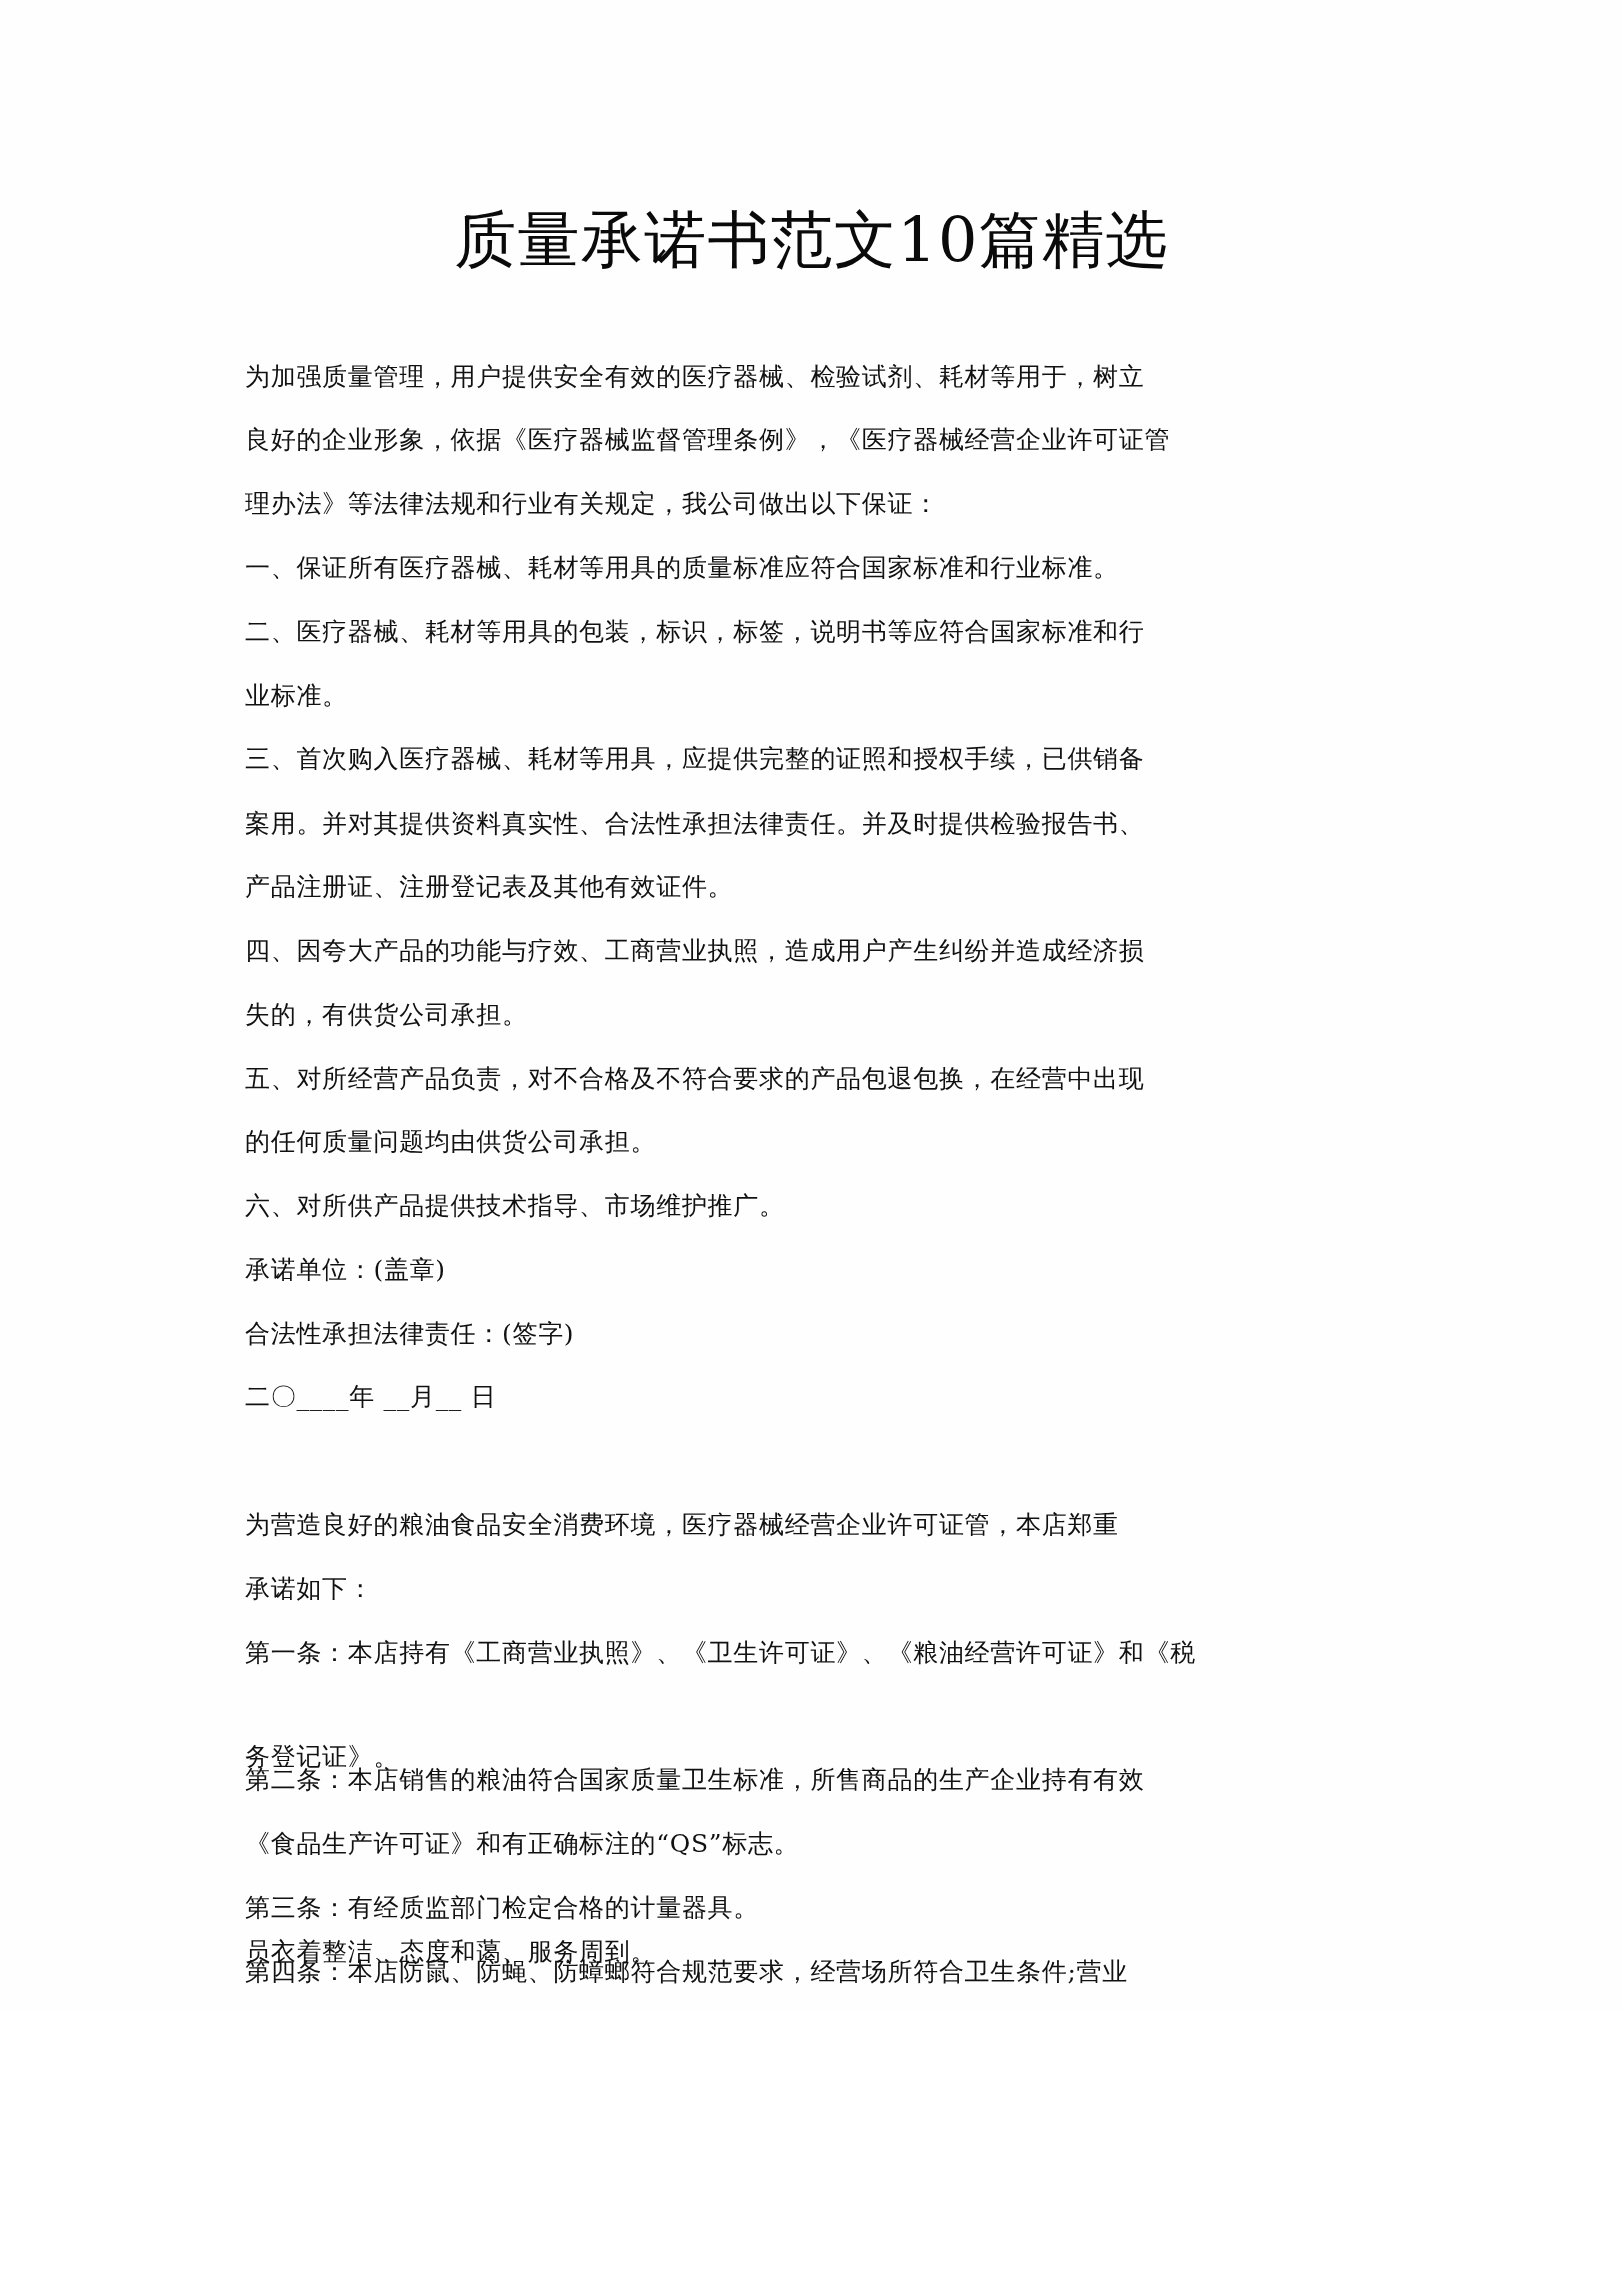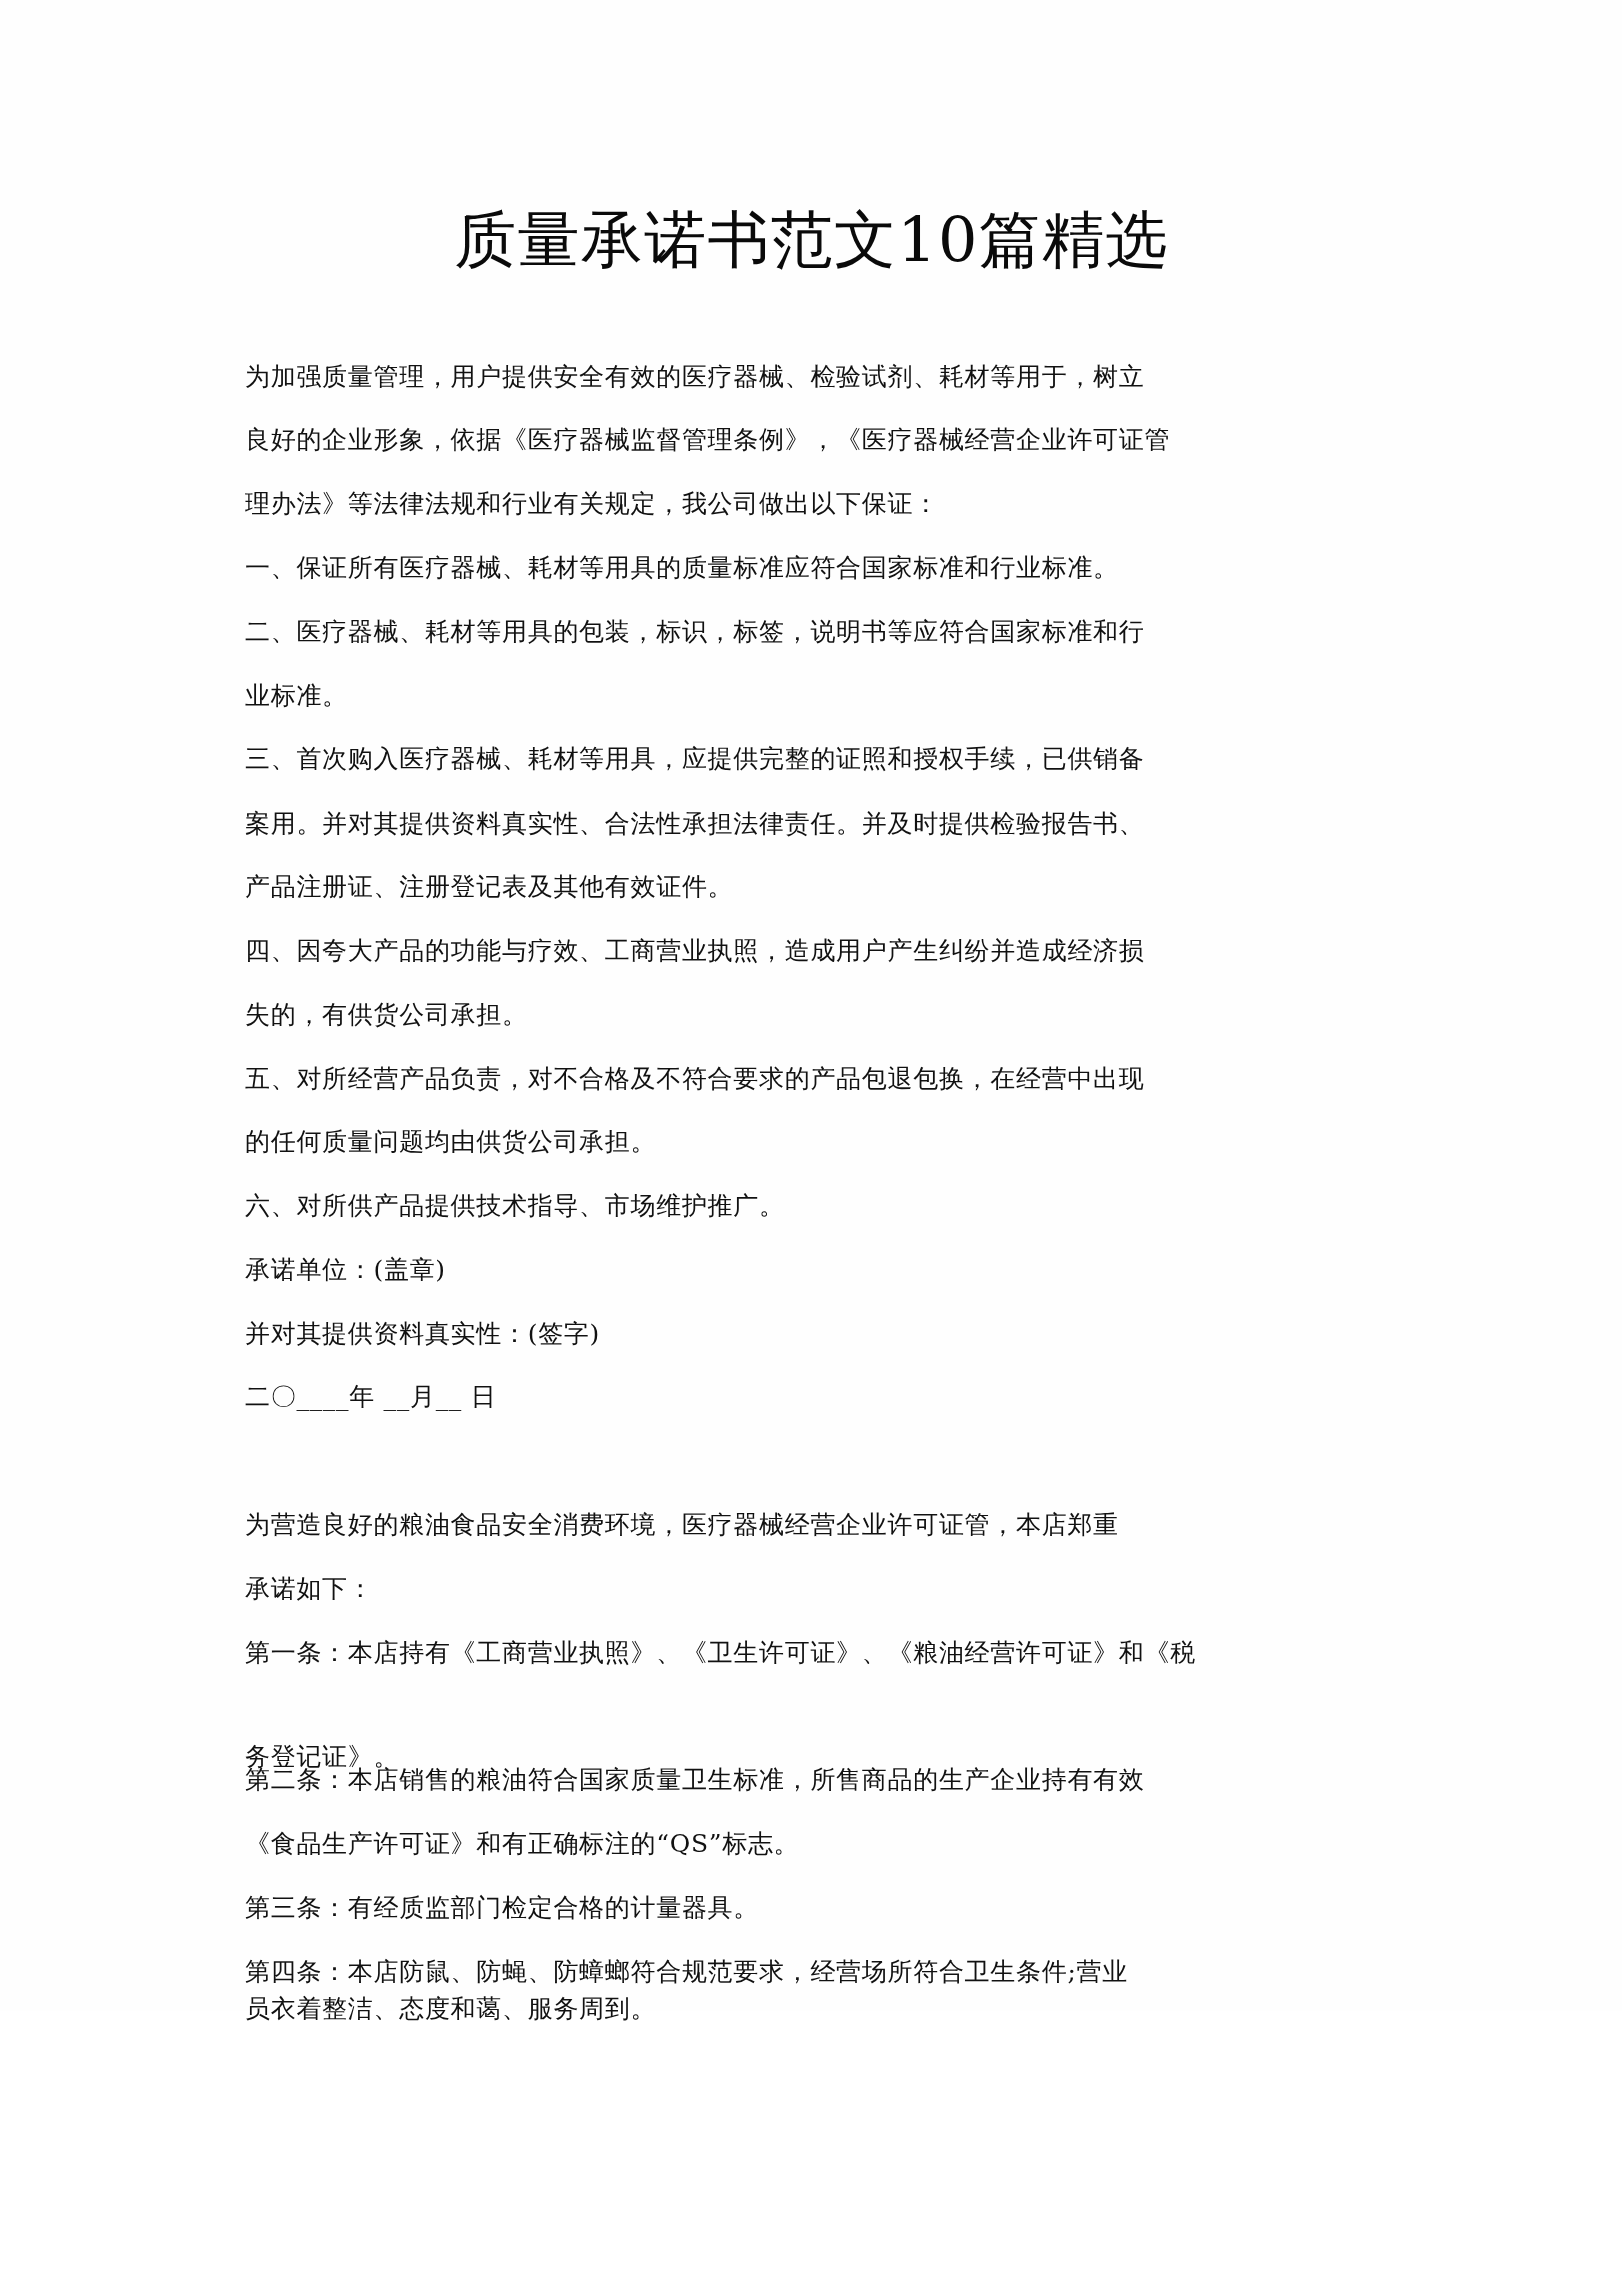--- a/index.html
+++ b/index.html
@@ -29,30 +29,30 @@
     <div class="line" style="top:739px">三、首次购入医疗器械、耗材等用具，应提供完整的证照和授权手续，已供销备</div>
     <div class="line" style="top:804px">案用。并对其提供资料真实性、合法性承担法律责任。并及时提供检验报告书、</div>
     <div class="line" style="top:867px">产品注册证、注册登记表及其他有效证件。</div>
     <div class="line" style="top:931px">四、因夸大产品的功能与疗效、工商营业执照，造成用户产生纠纷并造成经济损</div>
     <div class="line" style="top:995px">失的，有供货公司承担。</div>
     <div class="line" style="top:1059px">五、对所经营产品负责，对不合格及不符合要求的产品包退包换，在经营中出现</div>
     <div class="line" style="top:1122px">的任何质量问题均由供货公司承担。</div>
     <div class="line" style="top:1186px">六、对所供产品提供技术指导、市场维护推广。</div>
 
     <div class="line" style="top:1250px">承诺单位：(盖章)</div>
-    <div class="line" style="top:1314px">并对其提供资料真实性：(签字)</div>
+    <div class="line" style="top:1314px">合法性承担法律责任：(签字)</div>
     <div class="line" style="top:1377px">二〇____年 __月__ 日</div>
   </div>
 
   <div class="section">
     <div class="line" style="top:1505px">为营造良好的粮油食品安全消费环境，医疗器械经营企业许可证管，本店郑重</div>
     <div class="line" style="top:1569px">承诺如下：</div>
     <div class="line" style="top:1633px">第一条：本店持有《工商营业执照》、《卫生许可证》、《粮油经营许可证》和《税</div>
     <div class="line" style="top:1737px">务登记证》。</div>
     <div class="line" style="top:1760px">第二条：本店销售的粮油符合国家质量卫生标准，所售商品的生产企业持有有效</div>
     <div class="line" style="top:1824px">《食品生产许可证》和有正确标注的“QS”标志。</div>
     <div class="line" style="top:1888px">第三条：有经质监部门检定合格的计量器具。</div>
     <div class="line" style="top:1952px">第四条：本店防鼠、防蝇、防蟑螂符合规范要求，经营场所符合卫生条件;营业</div>
-    <div class="line" style="top:1989px">员衣着整洁、态度和蔼、服务周到。</div>
+    <div class="line" style="top:1932px">员衣着整洁、态度和蔼、服务周到。</div>
   </div>
 
 </div>
 
 
 </body></html>

